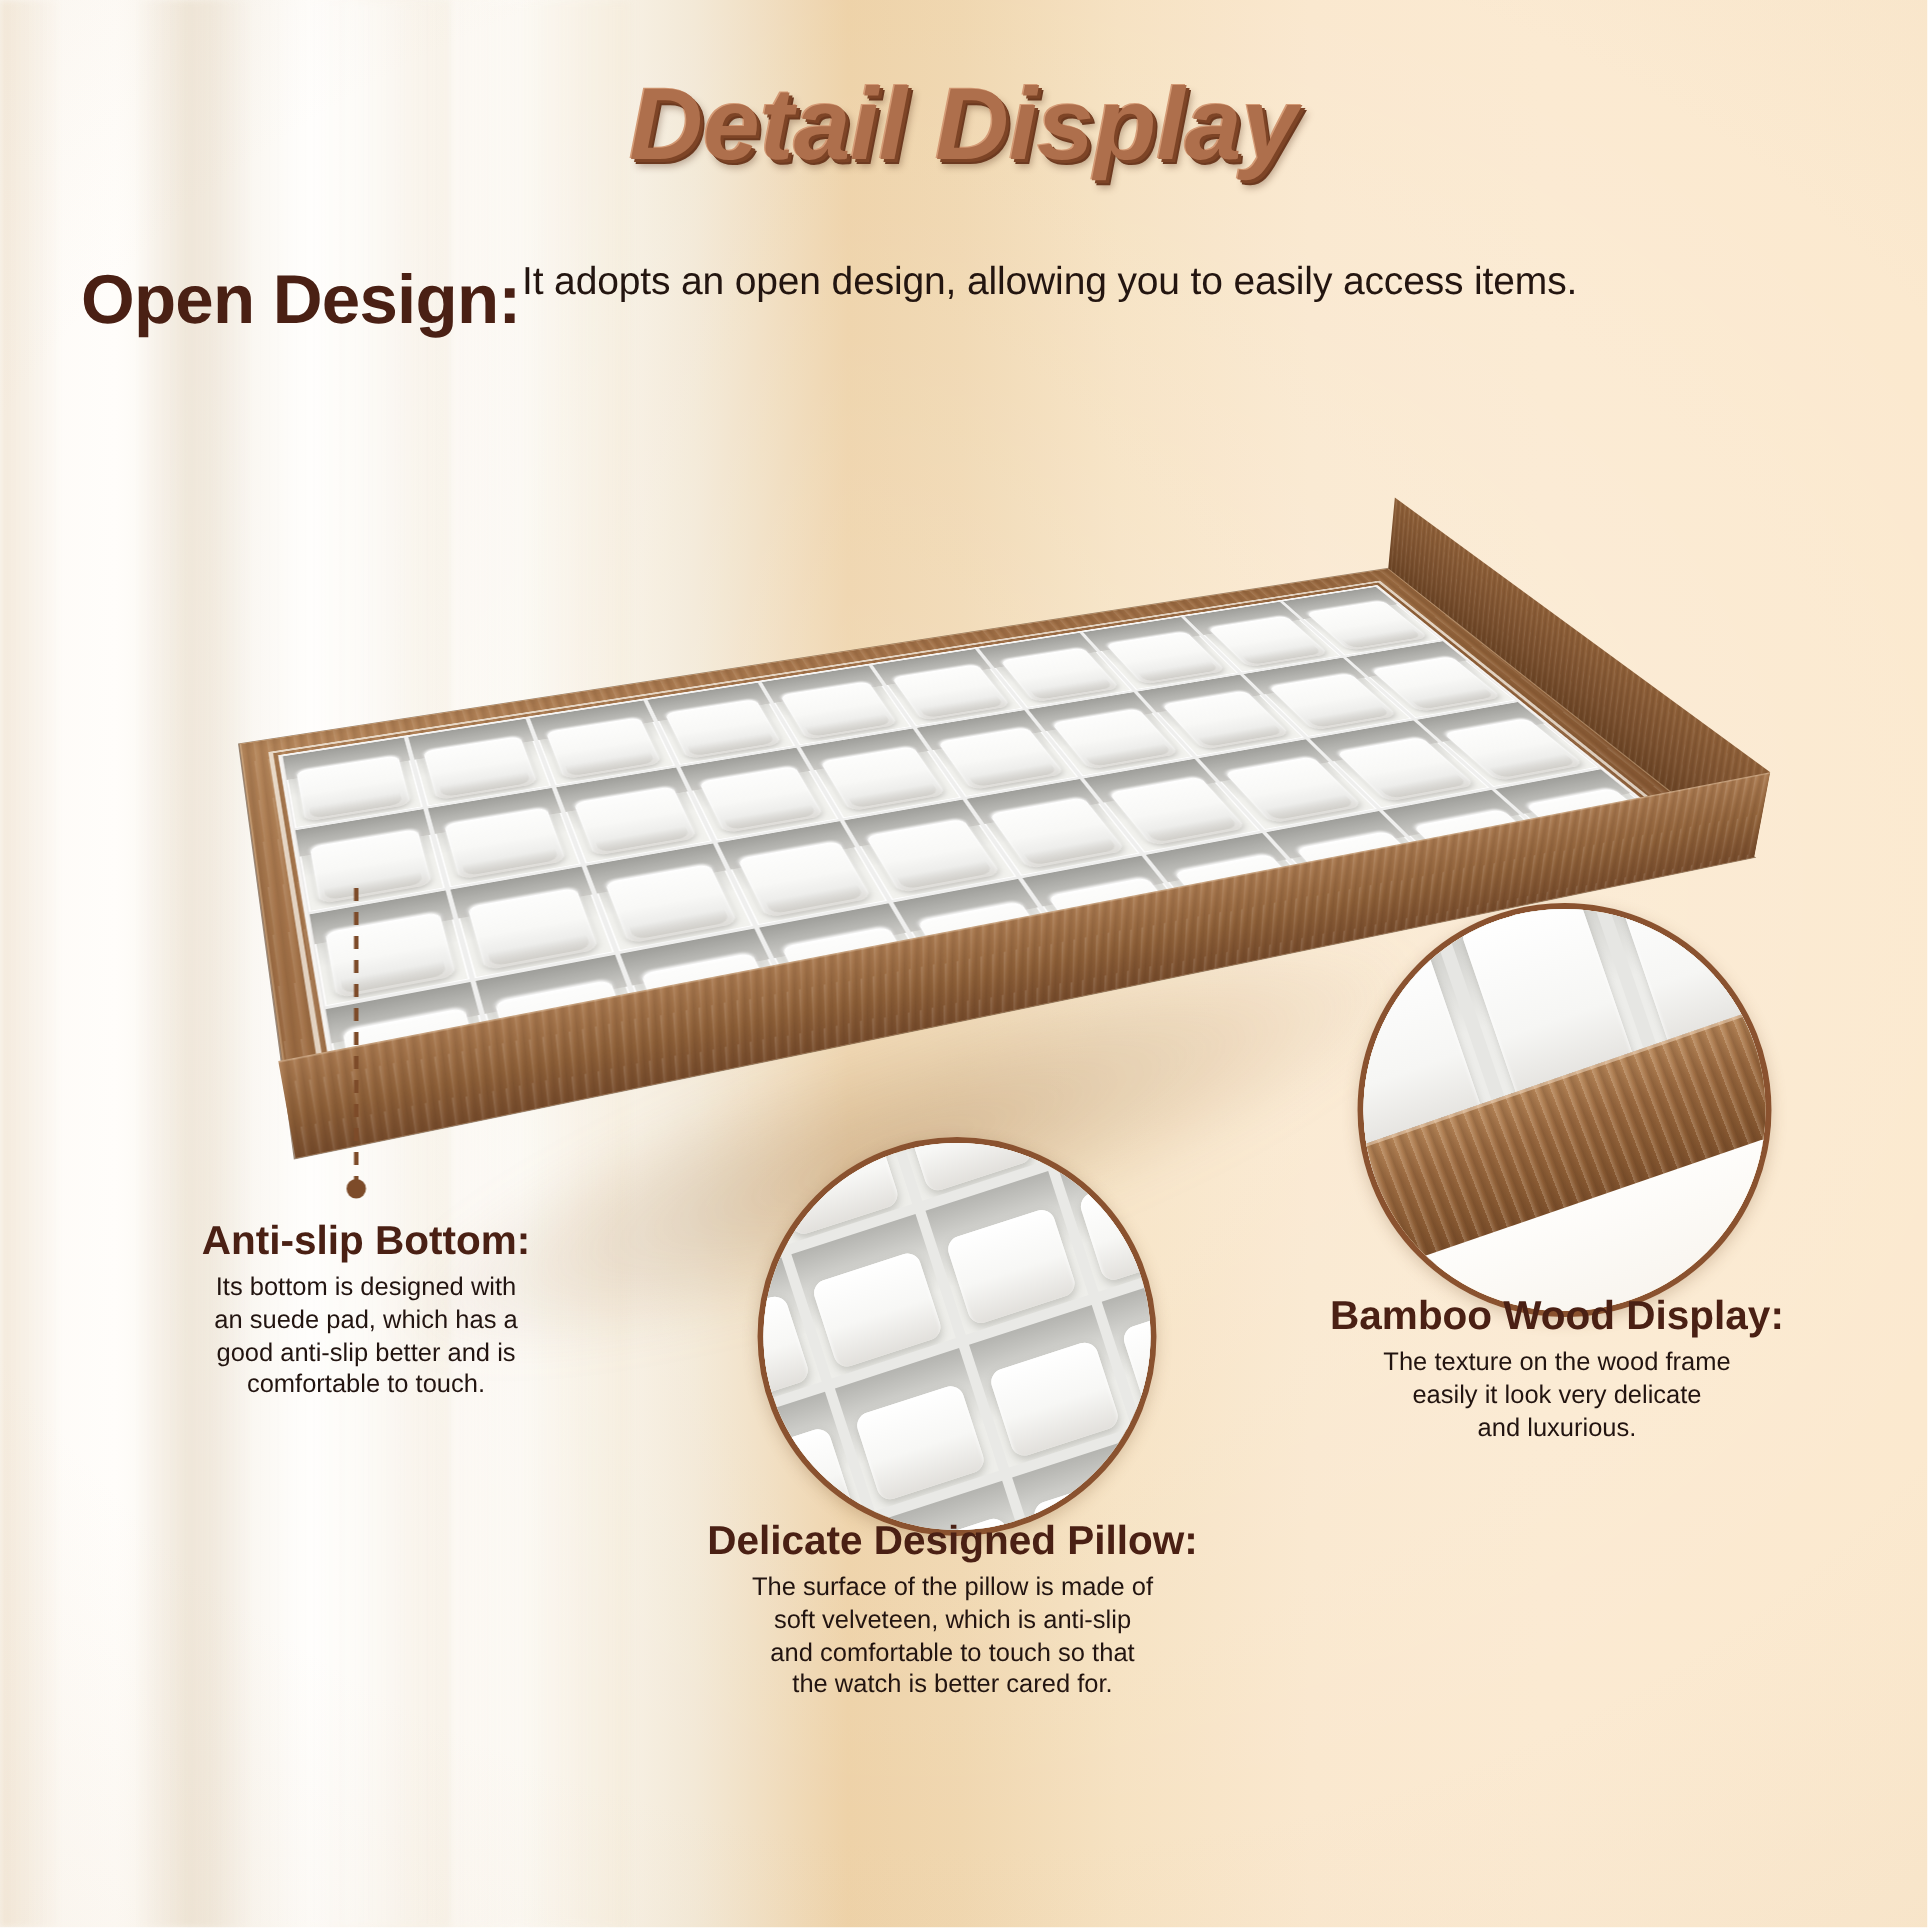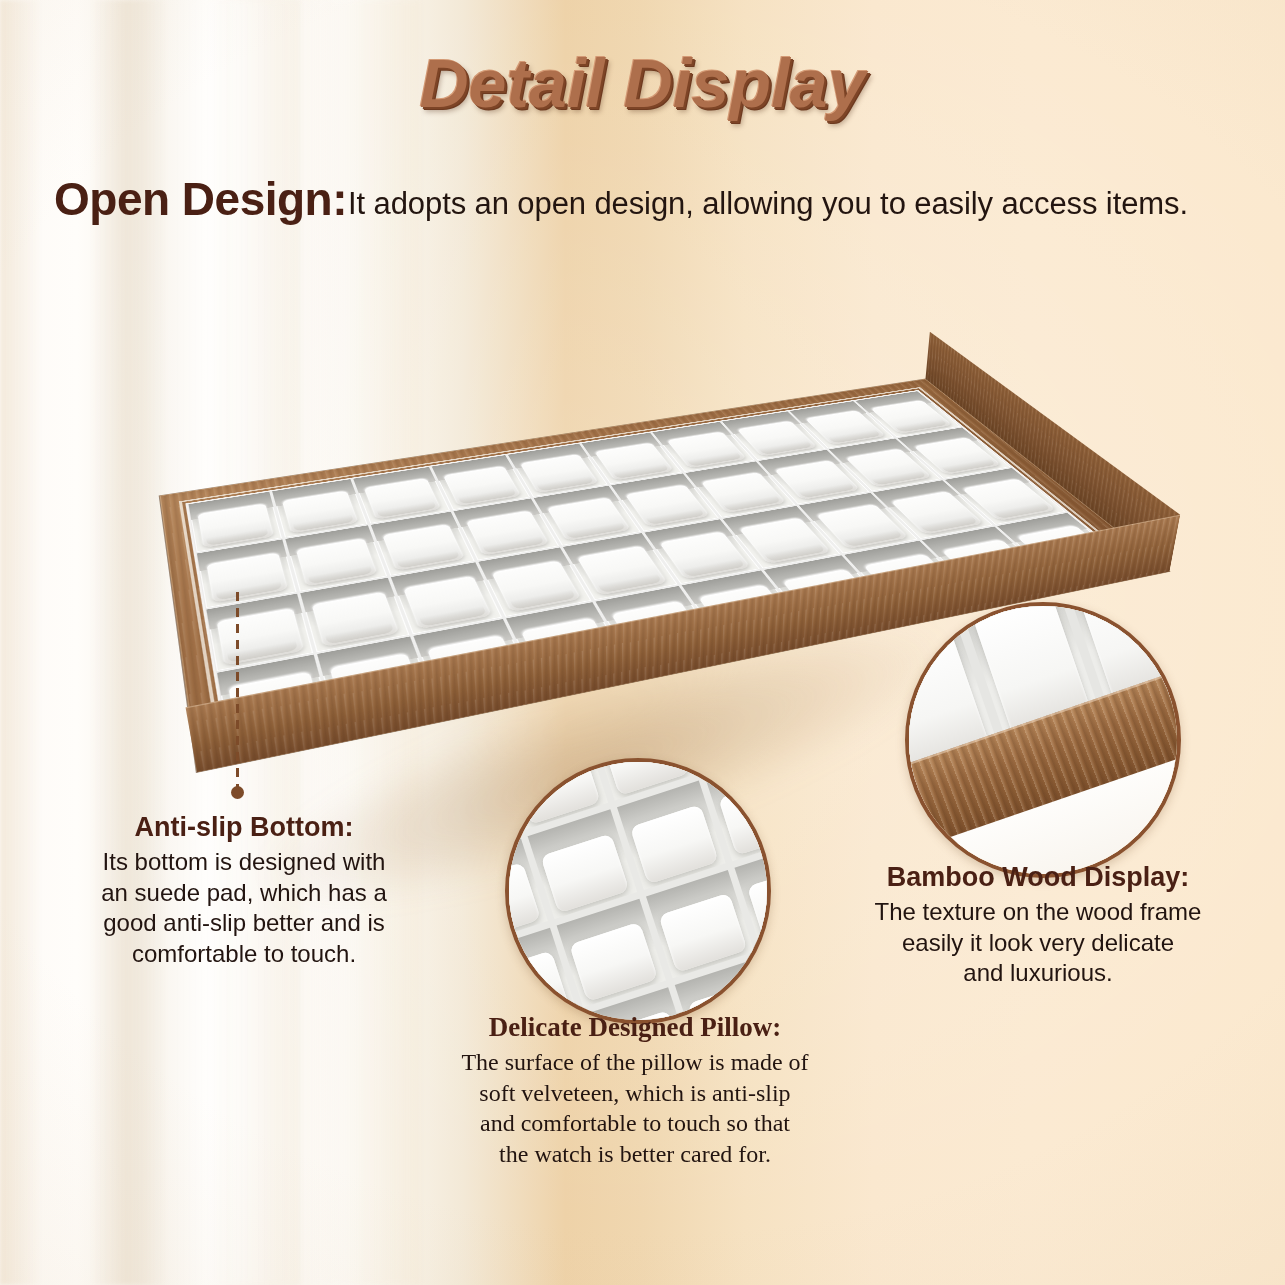--- a/index.html
+++ b/index.html
@@ -101,25 +101,24 @@
     align-items: flex-start;
     white-space: nowrap;
   }
   .subtitle-lead {
     font-size: 46px;
     font-weight: bold;
     color: #4a2014;
     letter-spacing: -0.5px;
   }
   .subtitle-body {
-    font-size: 31px;
+    font-size: 26px;
     color: #231510;
     margin-left: 1px;
     letter-spacing: -0.1px;
-    margin-top: 14px;
   }
 
   
   .stage {
     position: absolute;
     left: 0; top: 0;
     width: 1285px; height: 1285px;
     pointer-events: none;
   }
 
@@ -400,28 +399,28 @@
   
   .caption { position: absolute; text-align: center; }
   .cap-head {
     font-size: 27px;
     font-weight: bold;
     color: #4a2014;
     margin-bottom: 4px;
     white-space: nowrap;
   }
   .cap-body {
-    font-size: 24px;
+    font-size: 17px;
     color: #221410;
     line-height: 1.28;
   }
   .cap-body div { white-space: nowrap; }
 
   .cap-antislip { left: 44px;  top: 812px;  width: 400px; }
-  .cap-pillow   { left: 395px; top: 1012px; width: 480px; font-family: Liberation Serif, serif; }
+  .cap-pillow   { left: 395px; top: 1012px; width: 480px; }
   .cap-bamboo   { left: 838px; top: 862px;  width: 400px; }
 </style>
 </head>
 <body>
 
 <div id="page">
 
   <div class="curtain curtain-a"></div>
   <div class="curtain curtain-b"></div>
   <div class="vignette"></div>

